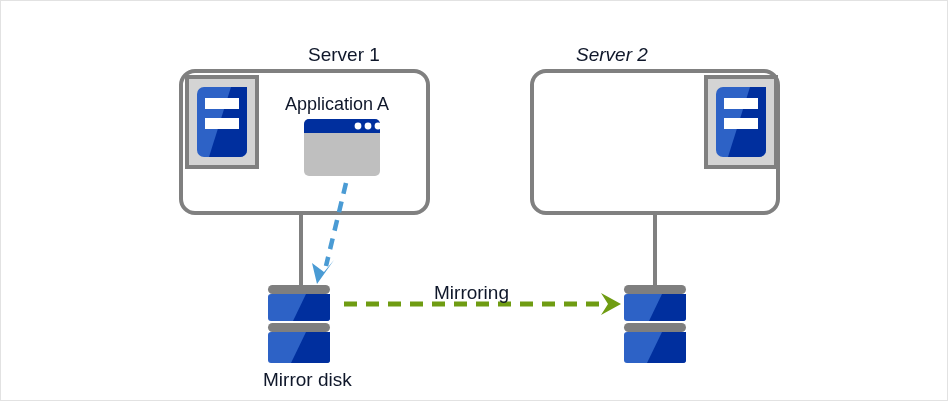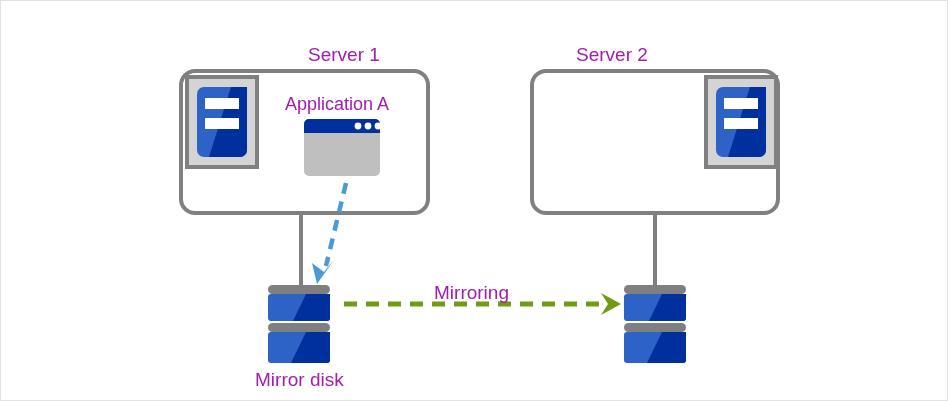--- a/index.html
+++ b/index.html
@@ -21,21 +21,21 @@
   }
   .svg-layer {
     position: absolute;
     left: 0;
     top: 0;
     width: 948px;
     height: 401px;
   }
   .lbl {
     position: absolute;
-    color: #a21caf;
+    color: #0f172a;
     white-space: nowrap;
     line-height: 1;
   }
   .lbl-server {
     font-size: 19px;
   }
   .lbl-app {
     font-size: 18px;
   }
   .lbl-mirroring {
@@ -112,21 +112,21 @@
 
     <g>
       <line x1="343" y1="303" x2="600" y2="303" stroke="#6f9c12" stroke-width="5" stroke-dasharray="13,9" stroke-linecap="butt"></line>
       <path d="M 600 292 L 620 303 L 600 314 L 607 303 Z" fill="#6f9c12"></path>
     </g>
 
   </svg>
 
   <div class="lbl lbl-server" style="left:307px; top:44px;">Server 1</div>
 
-  <div class="lbl lbl-server" style="left:575px; top:44px;">Server 2</div>
+  <div class="lbl lbl-server" style="left:575px; top:44px;font-style:italic;">Server 2</div>
 
   <div class="lbl lbl-app" style="left:284px; top:94px;">Application  A</div>
 
   <div class="lbl lbl-mirroring" style="left:433px; top:269px;margin-top:13px;">Mirroring</div>
 
-  <div class="lbl lbl-disk" style="left:254px; top:369px;">Mirror disk</div>
+  <div class="lbl lbl-disk" style="left:262px; top:369px;">Mirror disk</div>
 
 </div>
 
 </body></html>

